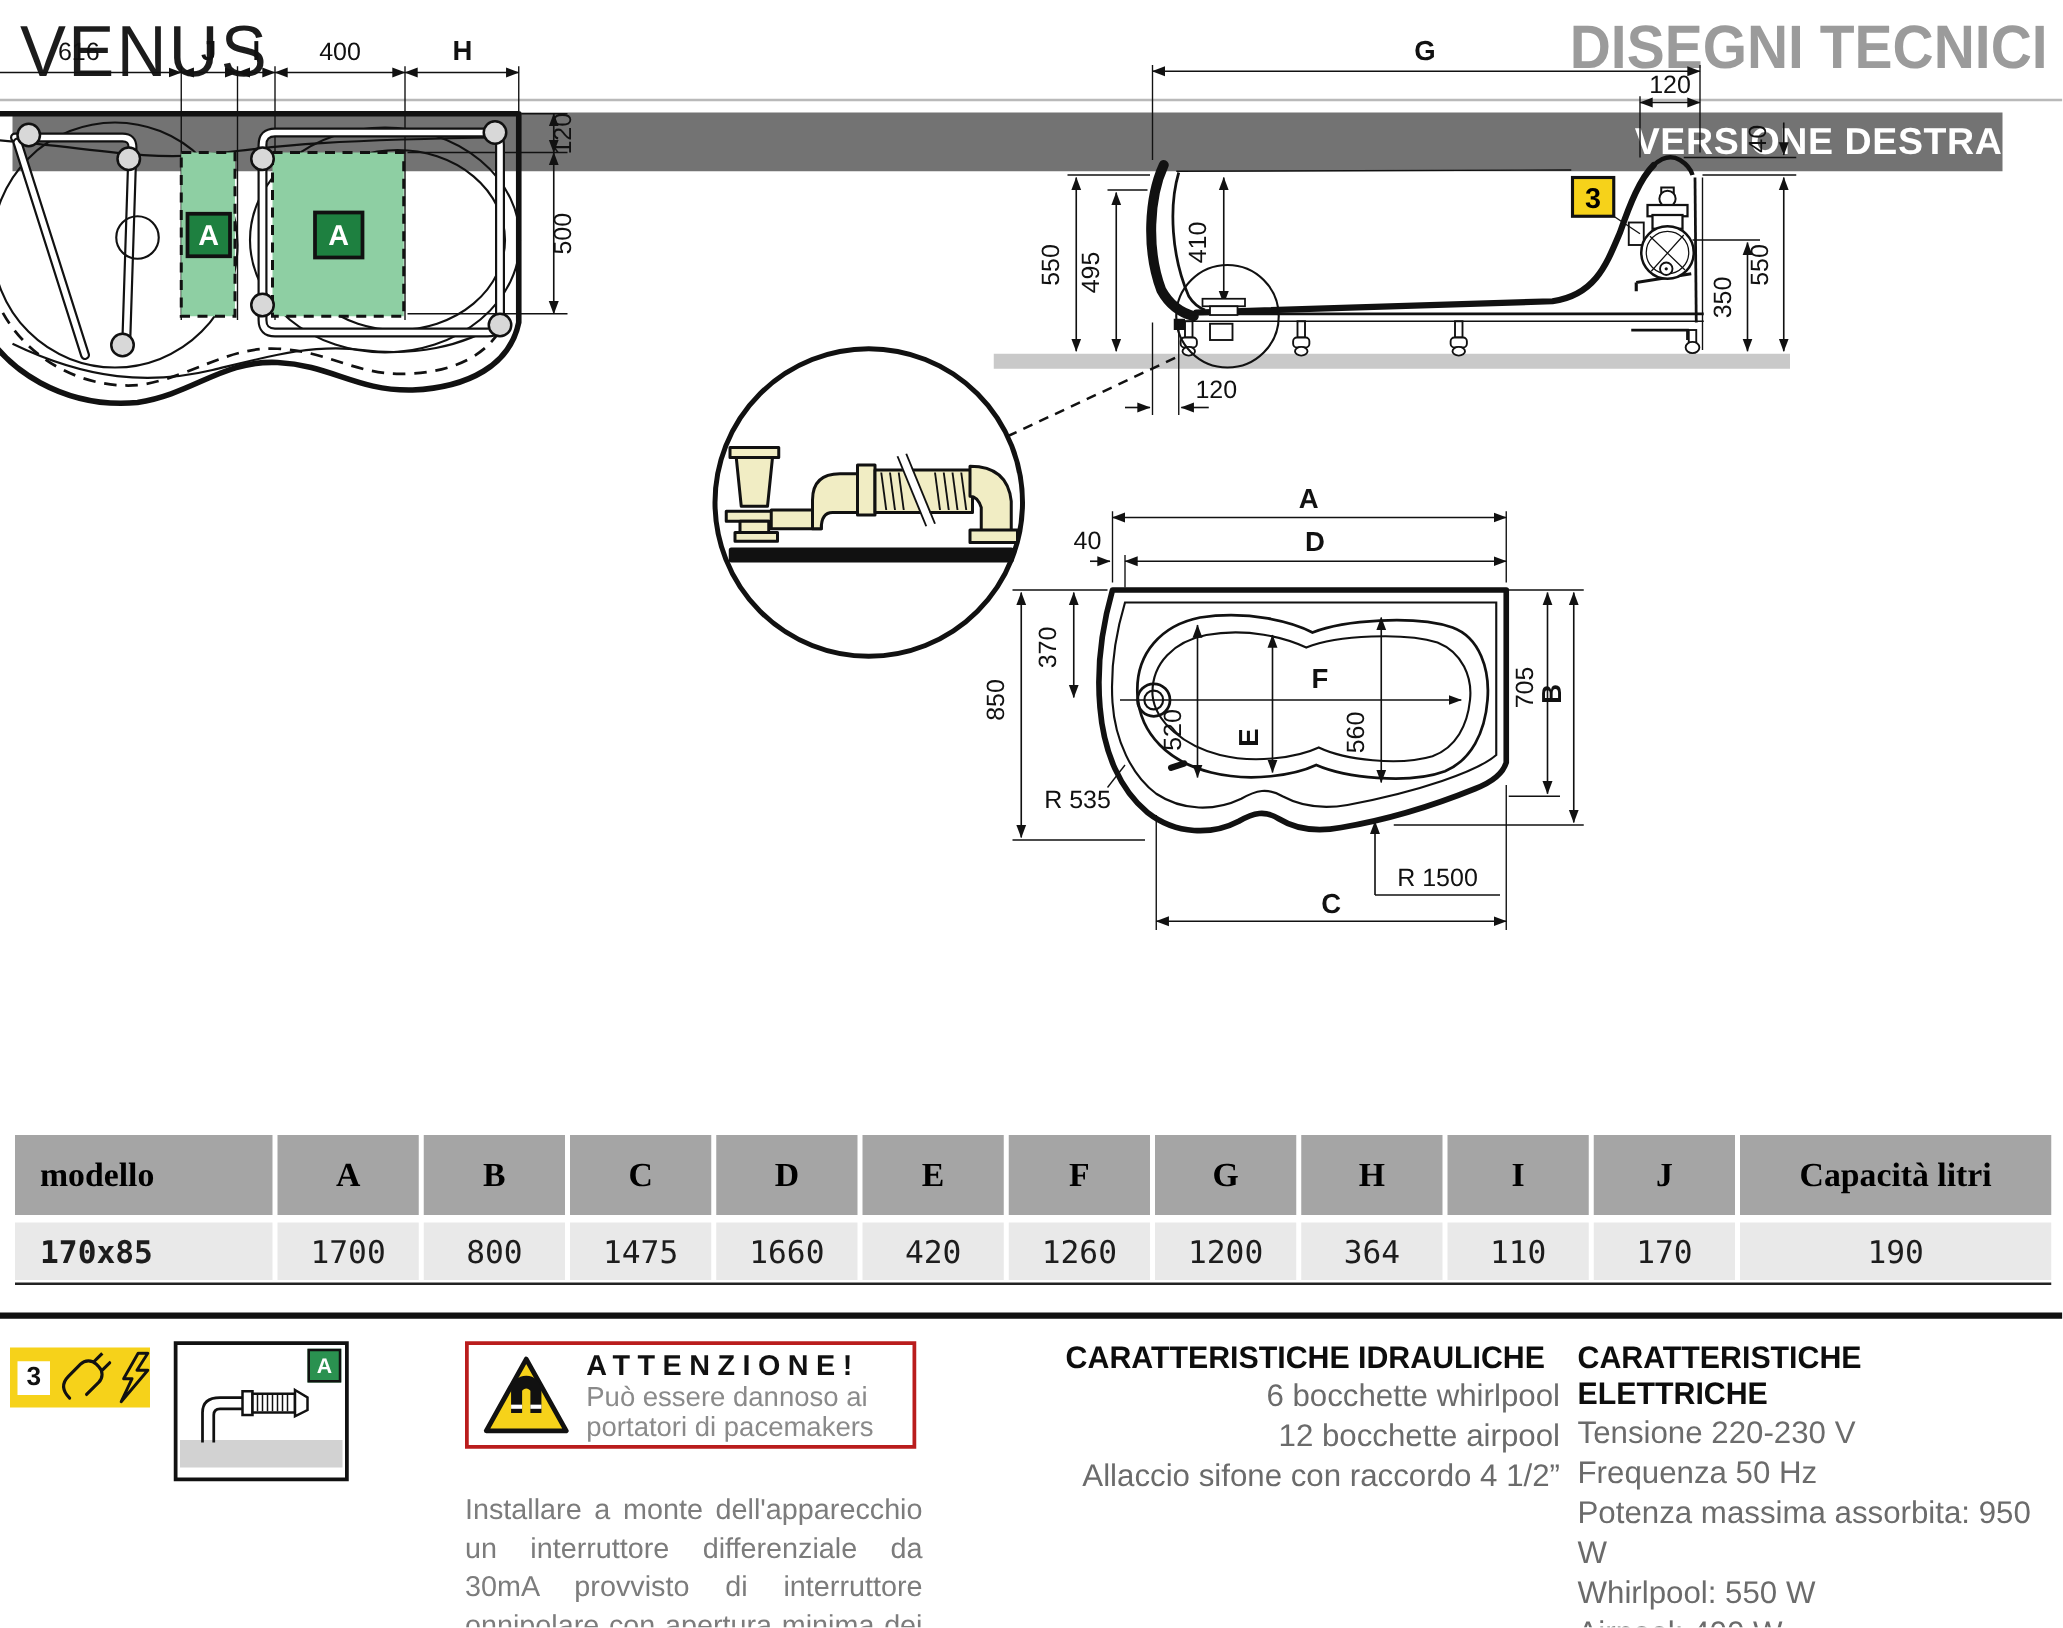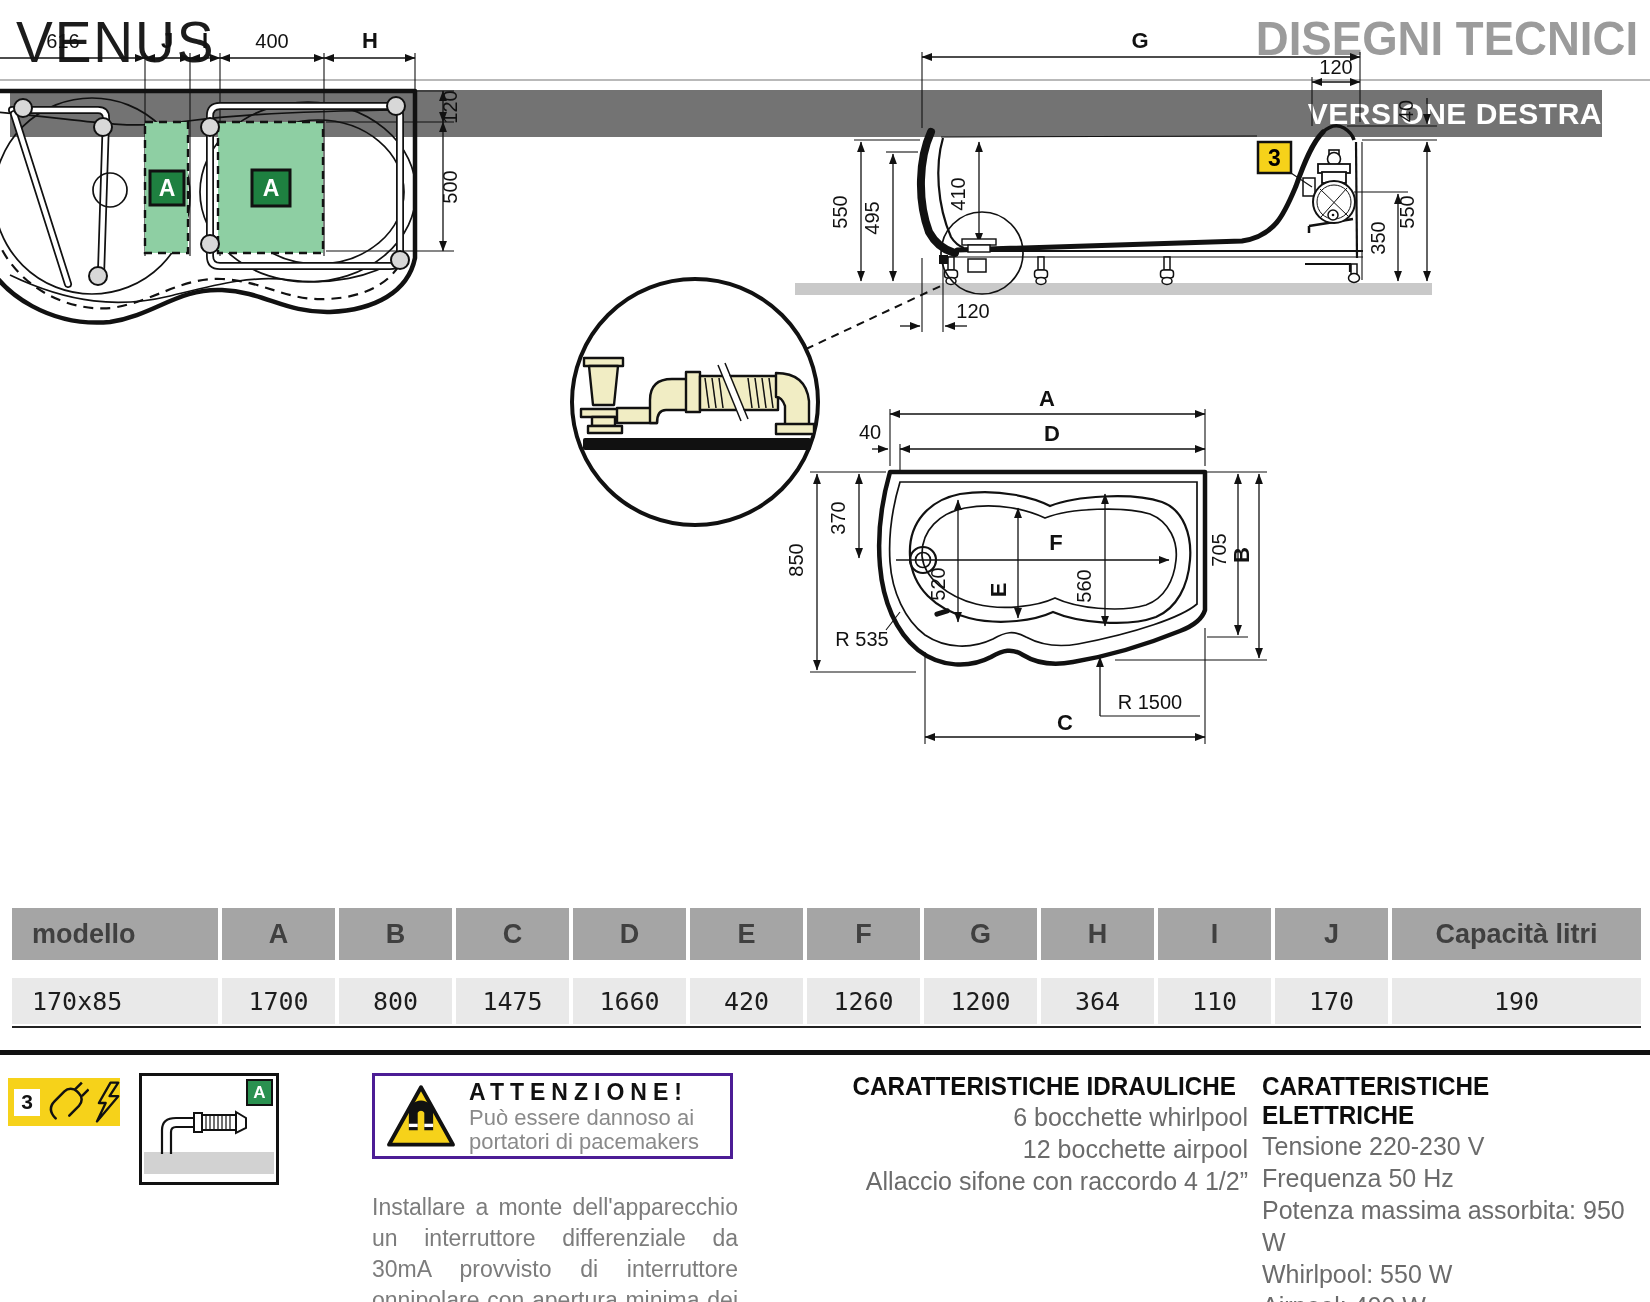--- a/index.html
+++ b/index.html
@@ -23,38 +23,38 @@
   .thin{stroke:#111;stroke-width:1.7;fill:none;}
   .hair{stroke:#111;stroke-width:1.1;fill:none;}
   .tube-o{stroke:#111;stroke-width:8;fill:none;stroke-linecap:round;stroke-linejoin:round;}
   .tube-i{stroke:#fff;stroke-width:4.5;fill:none;stroke-linecap:round;stroke-linejoin:round;}
   text.dnum{font:20px "Liberation Sans",sans-serif;fill:#111;text-anchor:middle;}
   text.dletter{font:700 22px "Liberation Sans",sans-serif;fill:#111;text-anchor:middle;}
   text.zoneA{font:700 23px "Liberation Sans",sans-serif;fill:#fff;text-anchor:middle;}
   
   .tbl-row{position:absolute;left:12px;display:flex;gap:4px;}
   .th,.td{display:flex;align-items:center;justify-content:center;}
-  .th{background:#a5a5a5;color:#404040;font-weight:700;font-size:27px;height:52px;}
+  .th{background:#a5a5a5;color:#000000;font-weight:700;font-size:27px;height:64px;font-family:Liberation Serif, serif;}
   .td{background:#e9e9e9;color:#1d1d1d;font-family:"DejaVu Sans Mono",monospace;font-size:25px;height:46px;}
   .c0{width:206px;justify-content:flex-start;padding-left:20px;box-sizing:border-box;}
   .cL{width:113px;}
   .cCap{width:249px;}
   #row-underline{position:absolute;left:12px;top:1026px;width:1629px;height:2px;background:#222;}
   #footer-divider{position:absolute;left:0;top:1050px;width:1650px;height:5px;background:#111;}
   
   #power-badge{position:absolute;left:8px;top:1078px;width:112px;height:48px;background:#f6d21a;
                display:flex;align-items:center;gap:6px;padding-left:6px;box-sizing:border-box;}
   #power-badge .num{width:27px;height:27px;background:#fff;color:#111;font-weight:700;font-size:21px;
                     display:flex;align-items:center;justify-content:center;}
   #drain-box{position:absolute;left:139px;top:1073px;width:140px;height:112px;border:3px solid #111;
              box-sizing:border-box;background:#fff;}
   #drain-box .zone{position:absolute;right:3px;top:3px;width:27px;height:27px;background:#2a9150;
                    border:2px solid #111;color:#fff;font-weight:700;font-size:17px;
                    display:flex;align-items:center;justify-content:center;box-sizing:border-box;}
-  #warning-box{position:absolute;left:372px;top:1073px;width:361px;height:86px;border:3px solid #4c1d95;
+  #warning-box{position:absolute;left:372px;top:1073px;width:361px;height:86px;border:3px solid #b91c1c;
                box-sizing:border-box;display:flex;align-items:center;padding-left:10px;background:#fff;}
   #warning-text{margin-left:12px;}
   #warning-title{font-weight:700;font-size:23px;letter-spacing:6px;color:#111;}
   .warning-line{font-size:22px;color:#8a8a8a;line-height:24px;}
   #install-note{position:absolute;left:372px;top:1192px;width:366px;font-size:23px;color:#7c7c7c;
                 line-height:31px;text-align:justify;}
   .char-col .title{font-weight:700;font-size:25px;color:#0d0d0d;transform:scaleX(.97);transform-origin:left;}
   .char-col .item{font-size:25px;color:#6b6b6b;line-height:32px;}
   #hydraulics{position:absolute;left:848px;top:1072px;width:400px;text-align:right;}
   #electrics{position:absolute;left:1262px;top:1072px;width:388px;}
@@ -335,21 +335,21 @@
     <div class="th cL">D</div>
     <div class="th cL">E</div>
     <div class="th cL">F</div>
     <div class="th cL">G</div>
     <div class="th cL">H</div>
     <div class="th cL">I</div>
     <div class="th cL">J</div>
     <div class="th cCap">Capacità litri</div>
   </div>
   <div class="tbl-row" style="top:978px">
-    <div class="td c0" style="font-weight:400">170x85</div>
+    <div class="td c0" style="font-weight:700">170x85</div>
     <div class="td cL">1700</div>
     <div class="td cL">800</div>
     <div class="td cL">1475</div>
     <div class="td cL">1660</div>
     <div class="td cL">420</div>
     <div class="td cL">1260</div>
     <div class="td cL">1200</div>
     <div class="td cL">364</div>
     <div class="td cL">110</div>
     <div class="td cL">170</div>

